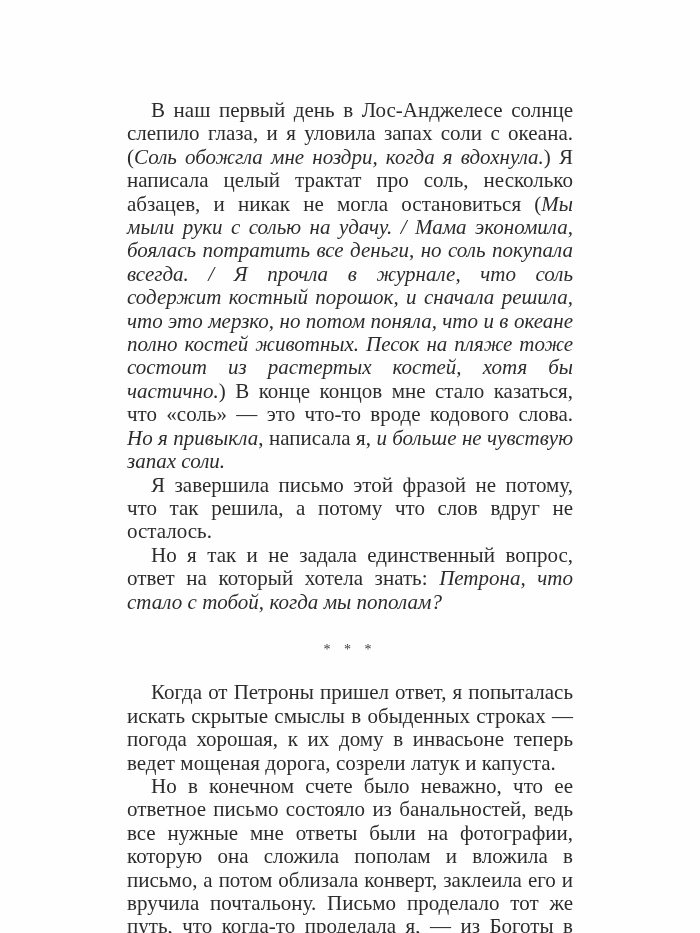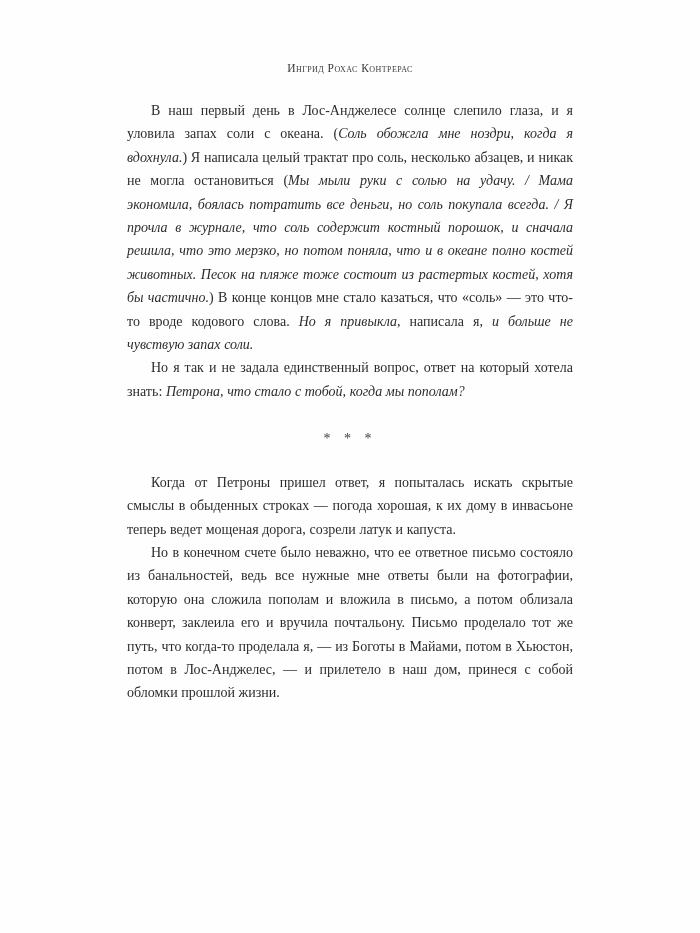--- a/index.html
+++ b/index.html
@@ -43,21 +43,21 @@
     position: absolute;
     top: 99px;
     left: 127px;
     width: 446px;
   }
 
   p.para {
     margin: 0;
     text-indent: 24px;
     text-align: justify;
-    font-size: 14px;
+    font-size: 21px;
     line-height: 23.4px;
     color: #2c2c2c;
     hyphens: manual;
     word-spacing: 0.1px;
   }
 
   p.para em {
     font-style: italic;
   }
 
@@ -71,25 +71,25 @@
     padding-top: 24px;
     padding-bottom: 20px;
     text-indent: 0;
   }
 </style>
 </head>
 <body>
 
 <div class="page">
 
-  <div class="running-head">Ингрид Рохас Контрерас</div>
 
   <div class="text-block">
 
     <p class="para" id="p1"><span>В наш первый день в Лос-Анджелесе солнце слепило глаза, и я уловила запах соли с океана. (</span><em>Соль обожгла мне ноздри, когда я вдохнула.</em><span>) Я написала целый трактат про соль, несколько абзацев, и никак не могла остановиться (</span><em>Мы мыли руки с солью на удачу. / Мама экономила, боялась потратить все деньги, но соль покупала всегда. / Я прочла в журнале, что соль содержит костный порошок, и сначала решила, что это мерзко, но потом поняла, что и в океане полно костей животных. Песок на пляже тоже состоит из растертых костей, хотя бы частично.</em><span>) В конце концов мне стало казаться, что «соль» — это что-то вроде кодового слова. </span><em>Но я привыкла</em><span>, написала я, </span><em>и больше не чувствую запах соли.</em></p>
+    <p class="para" id="p2"><span>Я завершила письмо этой фразой не потому, что так решила, а потому что слов вдруг не осталось.</span></p>
     <p class="para" id="p3"><span>Но я так и не задала единственный вопрос, ответ на который хотела знать: </span><em>Петрона, что стало с тобой, когда мы пополам?</em></p>
 
     <p class="scene-break">* * *</p>
 
     <p class="para" id="p4"><span>Когда от Петроны пришел ответ, я попыталась искать скрытые смыслы в обыденных строках — погода хорошая, к их дому в инвасьоне теперь ведет мощеная дорога, созрели латук и капуста.</span></p>
     <p class="para" id="p5"><span>Но в конечном счете было неважно, что ее ответное письмо состояло из банальностей, ведь все нужные мне ответы были на фотографии, которую она сложила пополам и вложила в письмо, а потом облизала конверт, заклеила его и вручила почтальону. Письмо проделало тот же путь, что когда-то проделала я, — из Боготы в Майами, потом в Хьюстон, потом в Лос-Анджелес, — и прилетело в наш дом, принеся с собой обломки прошлой жизни.</span></p>
 
   </div>
 
 </div>

